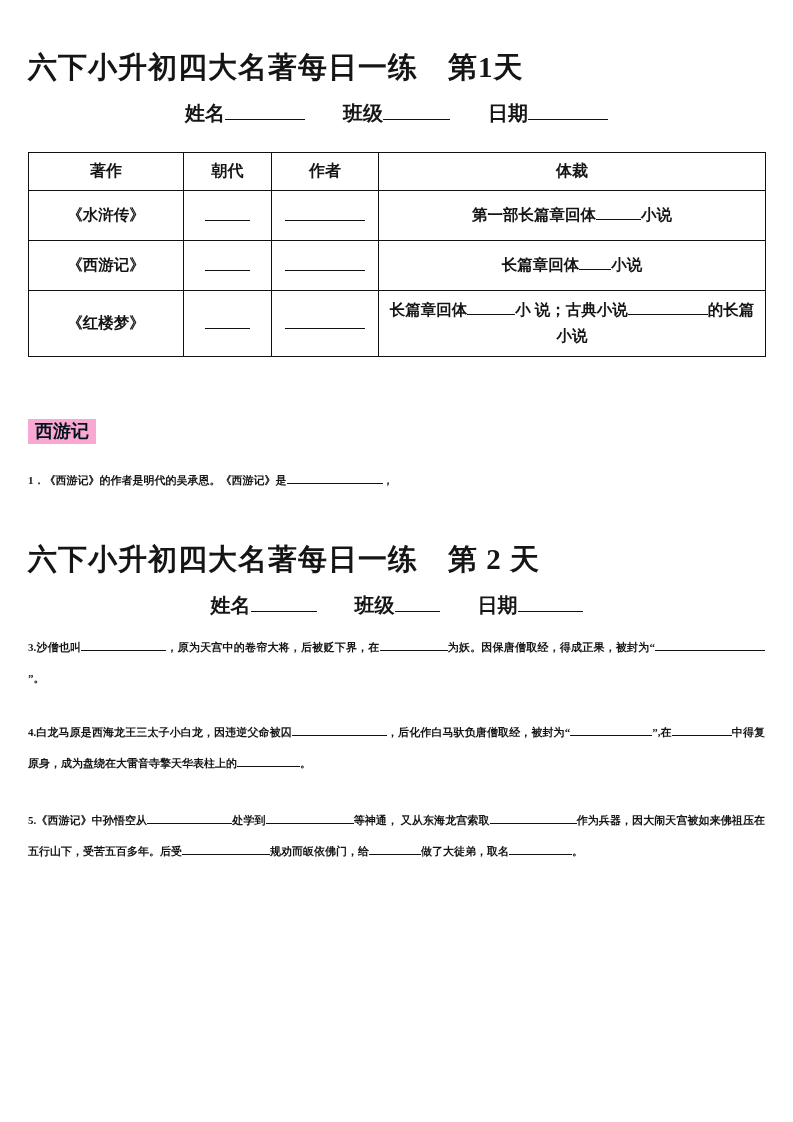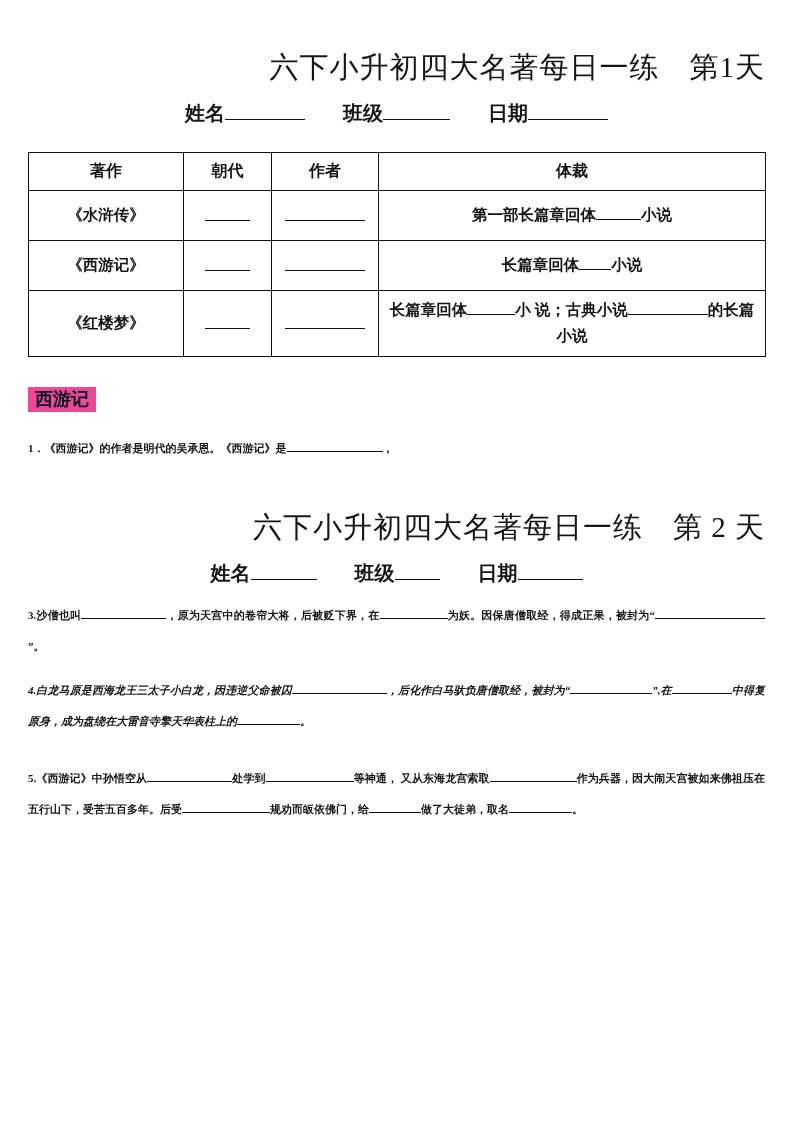--- a/index.html
+++ b/index.html
@@ -12,23 +12,23 @@
   .page {
     position: relative;
     width: 793px;
     height: 1122px;
     margin: 0 auto;
     background: #ffffff;
     padding: 50px 28px 0 28px;
     overflow: hidden;
   }
   .doc-title {
-    text-align: right;
+    text-align: left;
     font-size: 29px;
-    font-weight: 400;
+    font-weight: 700;
     letter-spacing: 1px;
     line-height: 1.2;
   }
   .fields-row {
     display: flex;
     justify-content: center;
     gap: 38px;
     margin-top: 15px;
     font-size: 20px;
     font-weight: 700;
@@ -83,21 +83,21 @@
     font-weight: 700;
     line-height: 31px;
     text-align: justify;
     width: 737px;
   }
   .q1-line    { margin-top: 21px; }
   .intro-para { margin-top: 9px; }
   .title-day2 { margin-top: 46px; }
   .q2 { margin-top: 20px; }
   .q3 { margin-top: 13px; }
-  .q4 { margin-top: 13px; font-style: italic; }
+  .q4 { margin-top: 23px; }
   .q5 { margin-top: 26px; }
 </style>
 </head>
 <body>
 
 <div class="page">
 
   <h1 class="doc-title">六下小升初四大名著每日一练　第1天</h1>
 
   <div class="fields-row">
@@ -135,21 +135,21 @@
     <tr class="r-tall">
       <td>《红楼梦》</td>
       <td><span class="bl" style="width: 45px;"></span></td>
       <td><span class="bl" style="width: 80px;"></span></td>
       <td class="genre-left">长篇章回体<span class="bl" style="width: 48px;"></span>小 说；古典小说<span class="bl" style="width: 80px;"></span>的长篇小说</td>
     </tr>
   </tbody>
     </table>
 
   <div class="section-heading-wrap">
-    <span class="section-heading" id="sectionHeading" style="background: #ec4899;">西游记</span>
+    <span class="section-heading" id="sectionHeading" style="background: #f9a8d4; margin-top: 32px;">西游记</span>
   </div>
 
   <p class="para q1-line">1．《西游记》的作者是明代的吴承恩。《西游记》是<span class="bl" style="width: 96px;"></span>，</p>
 
 
   <h1 class="doc-title title-day2">六下小升初四大名著每日一练　第 2 天</h1>
 
   <div class="fields-row">
     <span class="field">
       <span>姓名</span><span class="bl" style="width: 66px;"></span>

